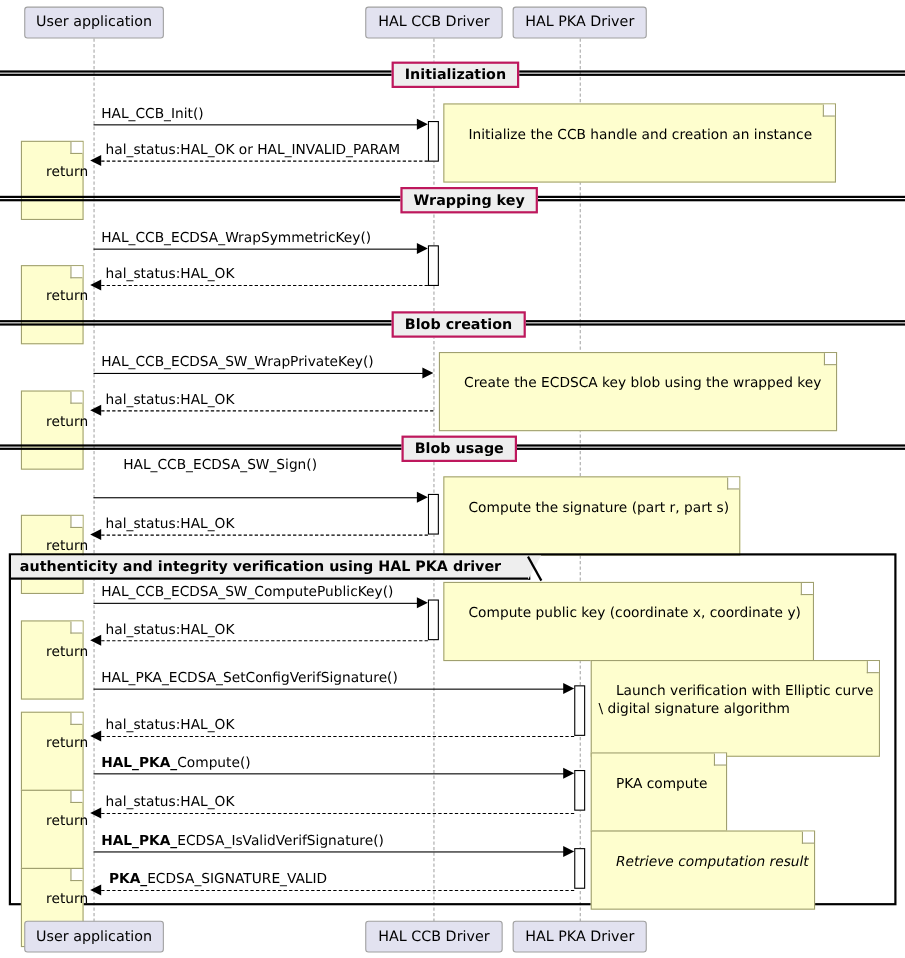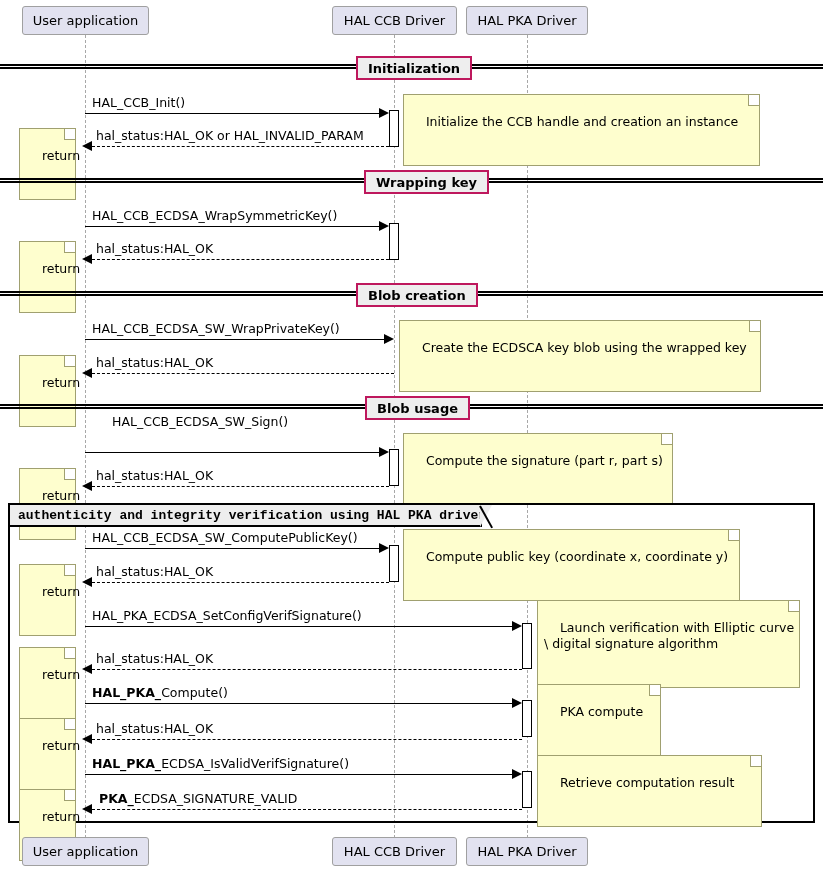--- a/index.html
+++ b/index.html
@@ -114,21 +114,20 @@
     position:absolute;
     height:22px;
     background:#EEEEEE;
     border-right:2px solid #000;
     border-bottom:2px solid #000;
     box-sizing:border-box;
     font-size:13px;font-weight:bold;color:#000;
     display:flex;align-items:center;
     padding:0 8px;
     white-space:nowrap;
-    font-family:Liberation Mono, monospace;
   }
   .group-tab-corner{
     position:absolute;
     width:0;height:0;
     border-top:22px solid #EEEEEE;
     border-right:12px solid transparent;
   }
   .group-tab-corner-edge{
     position:absolute;
     width:25px;height:0;
@@ -332,21 +331,21 @@
     <span class="fold"></span>
   </div>
 
   <div class="msg-label" style="left:92px;top:757px;">
     <b>HAL_PKA_</b><span>ECDSA_IsValidVerifSignature()</span>
   </div>
   <div class="msg-line" style="left:85px;top:774px;width:428px;"></div>
   <div class="arrow-head right" style="left:512px;top:769px;"></div>
   <div class="activation" style="left:522px;top:771px;height:37px;"></div>
 
-  <div class="note" style="left:537px;top:755px;width:225px;">
+  <div class="note" style="left:537px;top:755px;width:204px;font-style:italic;">
     <span>Retrieve computation result</span>
     <span class="fold"></span>
   </div>
 
   <div class="msg-label" style="left:99px;top:792px;">
     <b>PKA_</b><span>ECDSA_SIGNATURE_VALID</span>
   </div>
   <div class="msg-line ret" style="left:92px;top:809px;width:430px;"></div>
   <div class="arrow-head left" style="left:82px;top:804px;"></div>
   <div class="note" style="left:19px;top:789px;width:57px;">

